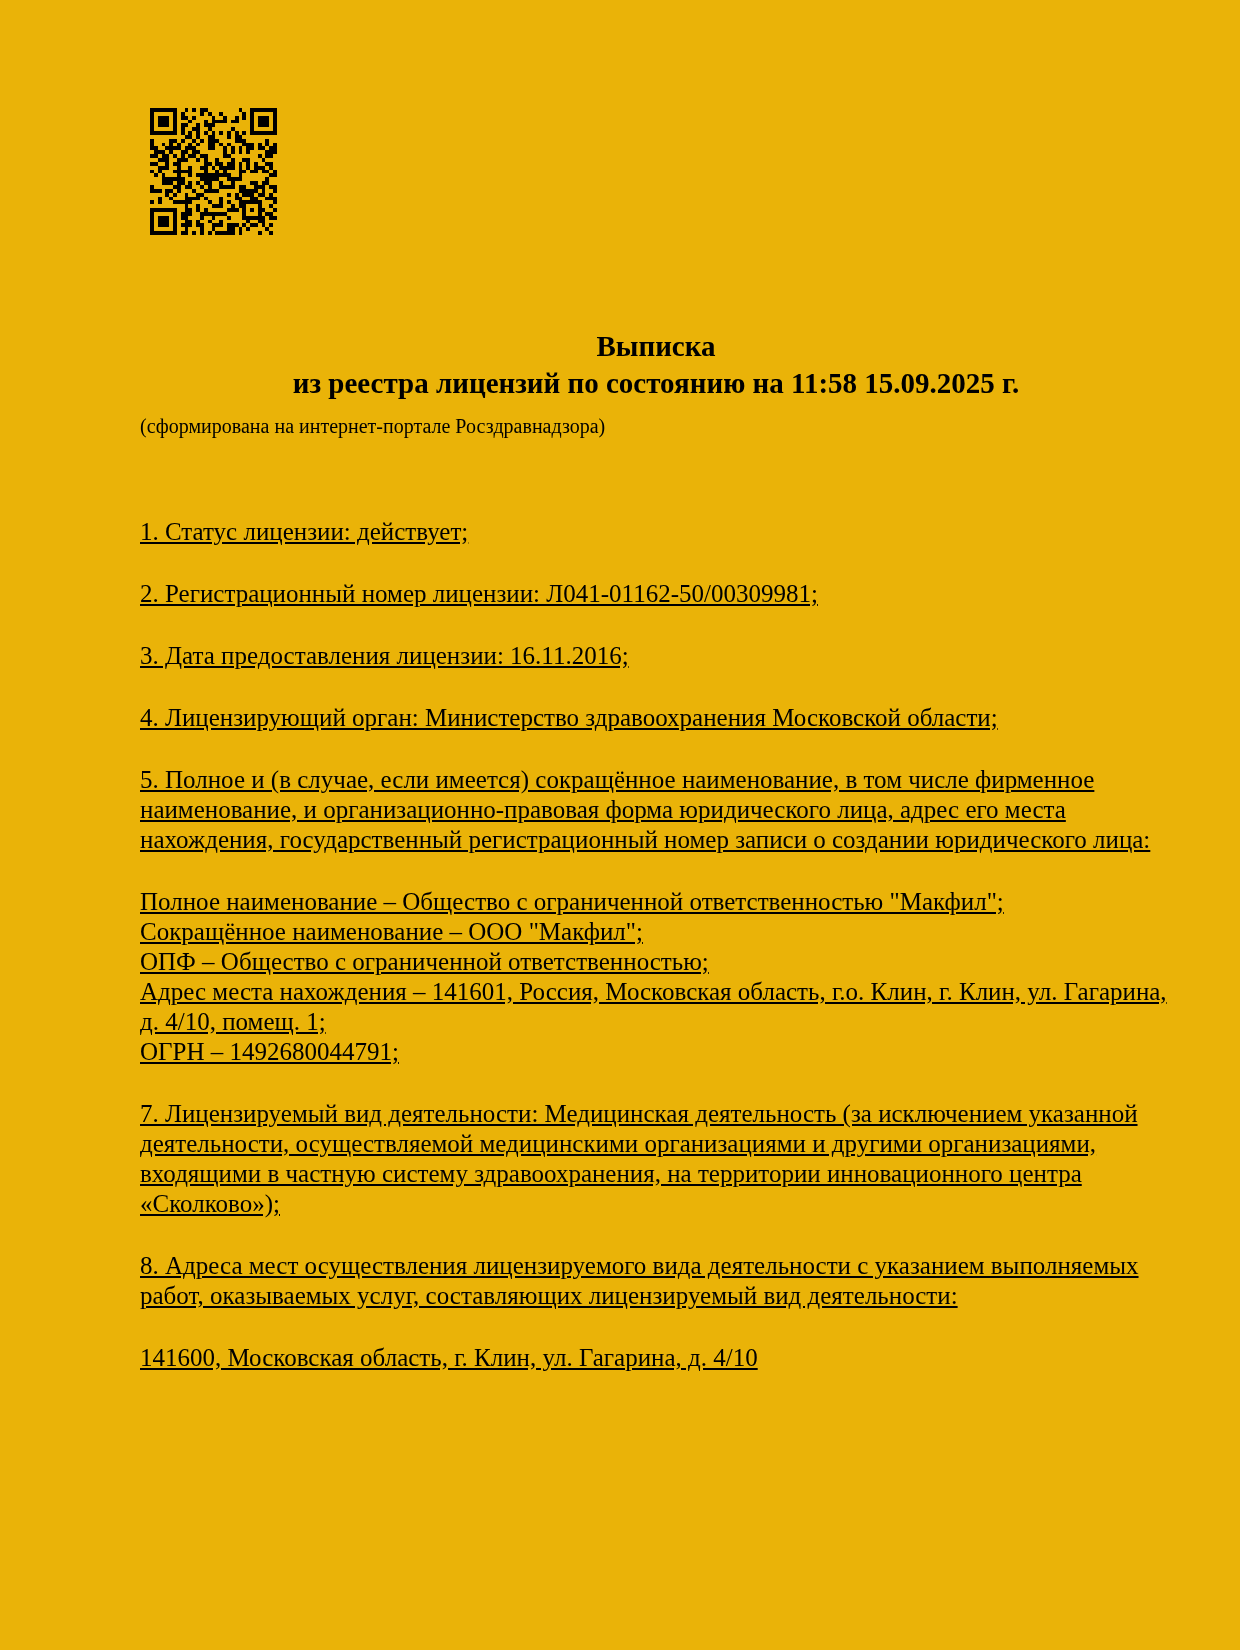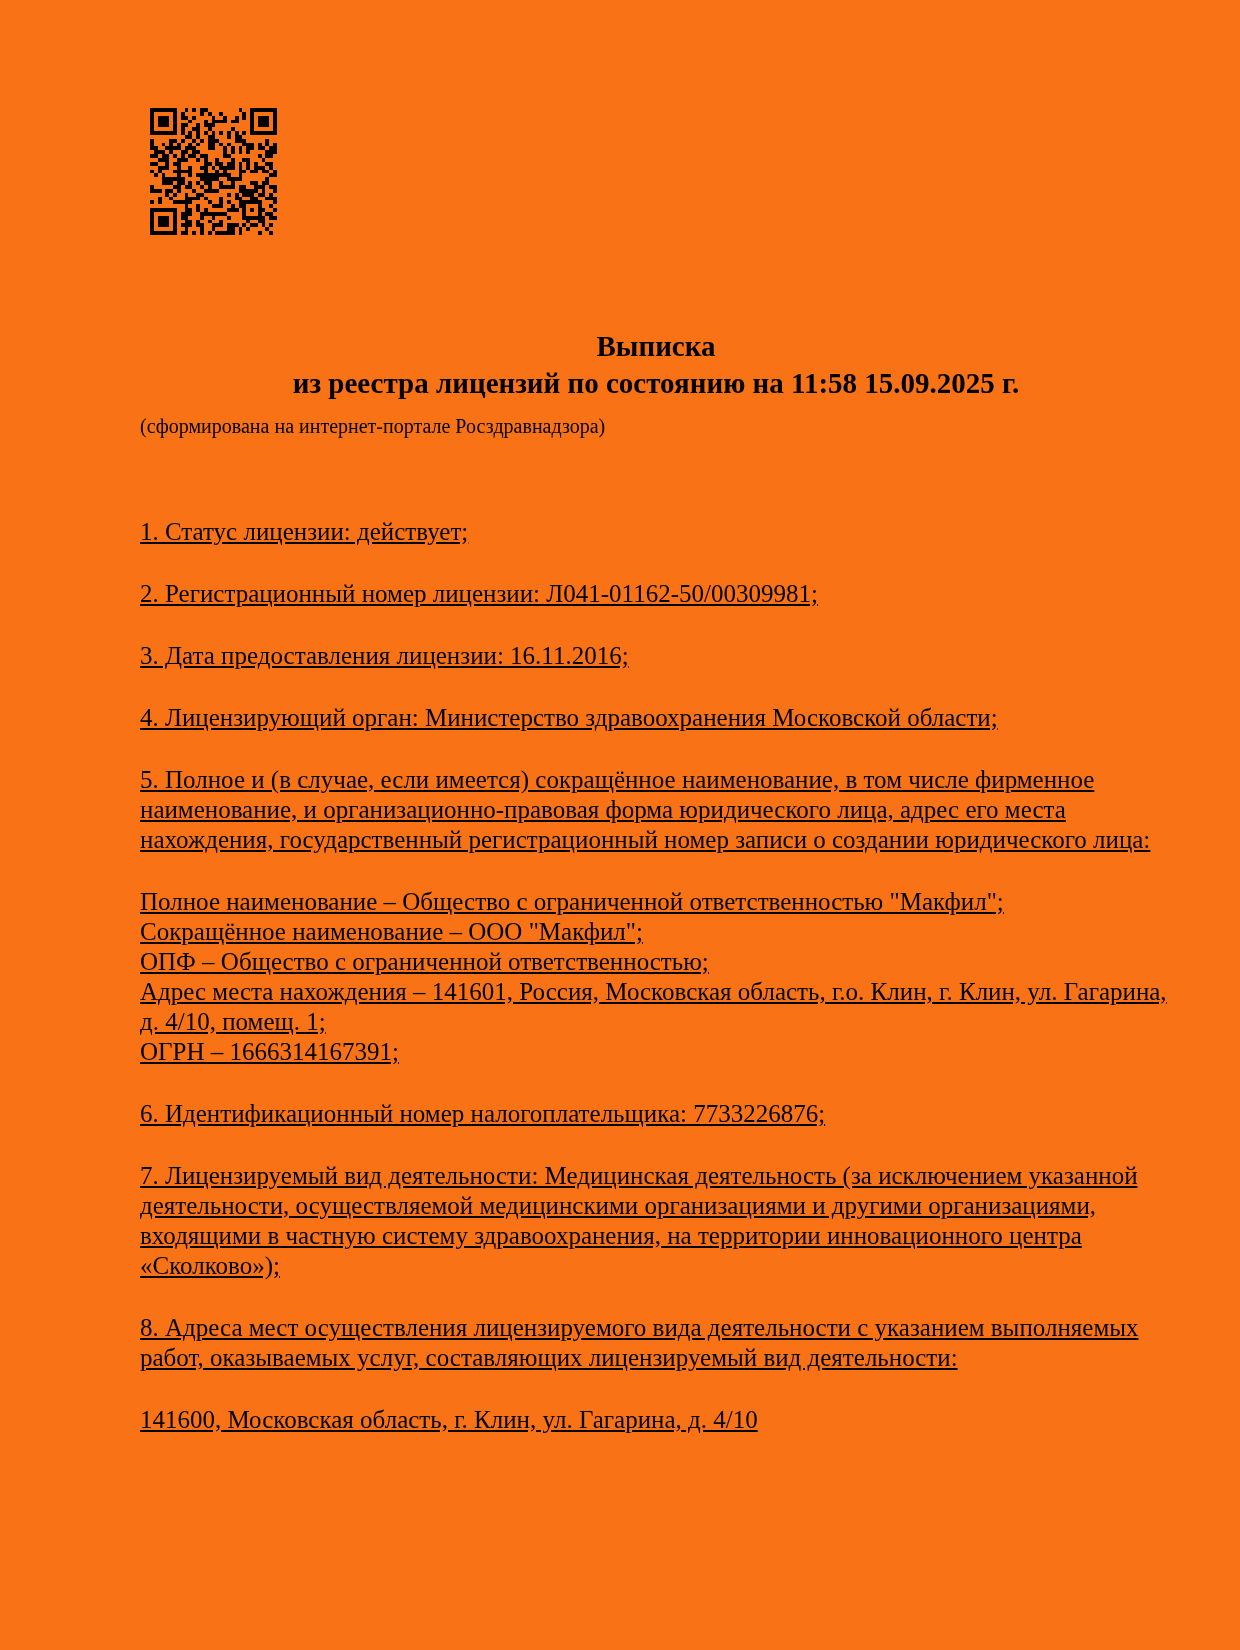--- a/index.html
+++ b/index.html
@@ -1,18 +1,18 @@
 <!DOCTYPE html>
 <html><head>
 <meta charset="utf-8">
 <style>
   html, body { margin:0; padding:0; background:#ffffff; }
   body { width:1240px; height:1650px; }
   .page {
-    position:relative; width:1240px; height:1650px; background:#f97316;
+    position:relative; width:1240px; height:1650px; background:#eab308;
     font-family:"Liberation Serif","DejaVu Serif",serif; color:#000000;
     overflow:hidden;
   }
   .qr { position:absolute; left:150px; top:108px; width:127px; height:127px; }
   .title {
     position:absolute; left:140px; top:328px; width:1032px;
     text-align:center; font-weight:bold; font-size:29px; line-height:37px;
     white-space:nowrap;
   }
   .subtitle {
@@ -583,26 +583,23 @@
       <span class="line">наименование, и организационно-правовая форма юридического лица, адрес его места</span>
       <span class="line">нахождения, государственный регистрационный номер записи о создании юридического лица:</span>
     </p>
 
     <p class="para">
       <span class="line">Полное наименование – Общество с ограниченной ответственностью "Макфил";</span>
       <span class="line">Сокращённое наименование – ООО "Макфил";</span>
       <span class="line">ОПФ – Общество с ограниченной ответственностью;</span>
       <span class="line">Адрес места нахождения – 141601, Россия, Московская область, г.о. Клин, г. Клин, ул. Гагарина,</span>
       <span class="line">д. 4/10, помещ. 1;</span>
-      <span class="line">ОГРН – 1666314167391;</span>
-    </p>
-
-    <p class="para">
-      <span class="line">6. Идентификационный номер налогоплательщика: 7733226876;</span>
-    </p>
+      <span class="line">ОГРН – 1492680044791;</span>
+    </p>
+
 
     <p class="para">
       <span class="line">7. Лицензируемый вид деятельности: Медицинская деятельность (за исключением указанной</span>
       <span class="line">деятельности, осуществляемой медицинскими организациями и другими организациями,</span>
       <span class="line">входящими в частную систему здравоохранения, на территории инновационного центра</span>
       <span class="line">«Сколково»);</span>
     </p>
 
     <p class="para">
       <span class="line">8. Адреса мест осуществления лицензируемого вида деятельности с указанием выполняемых</span>

